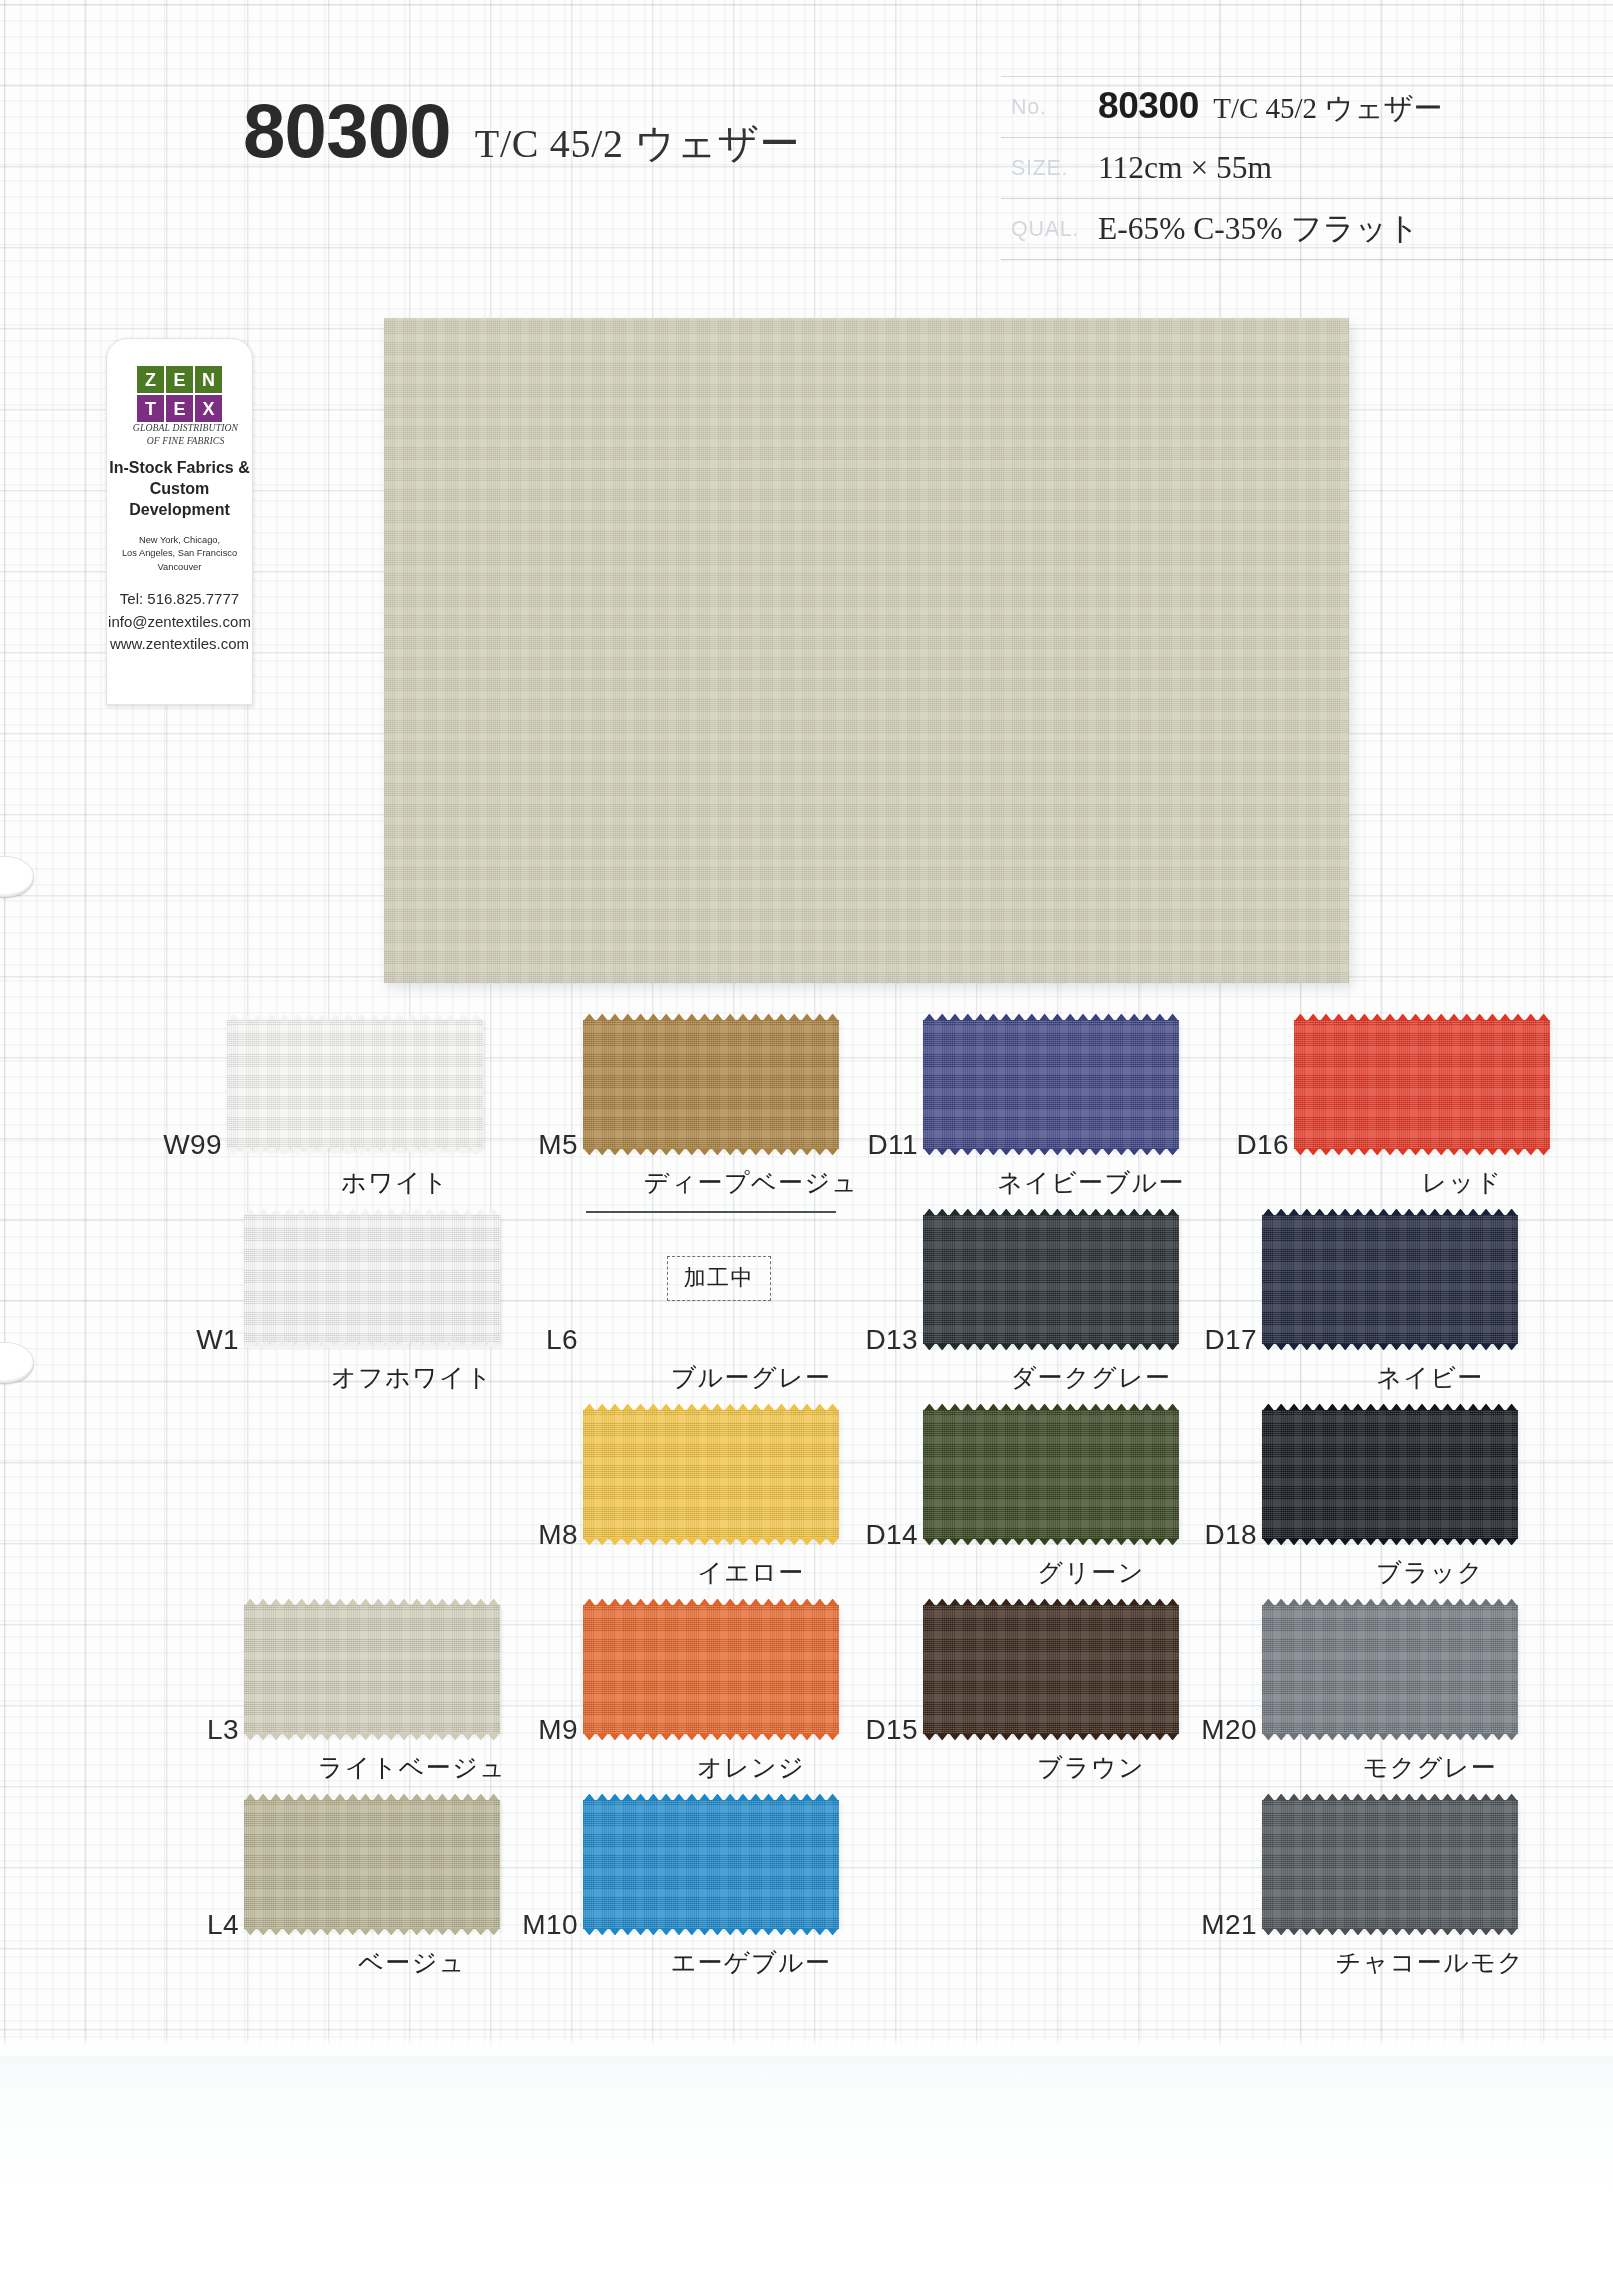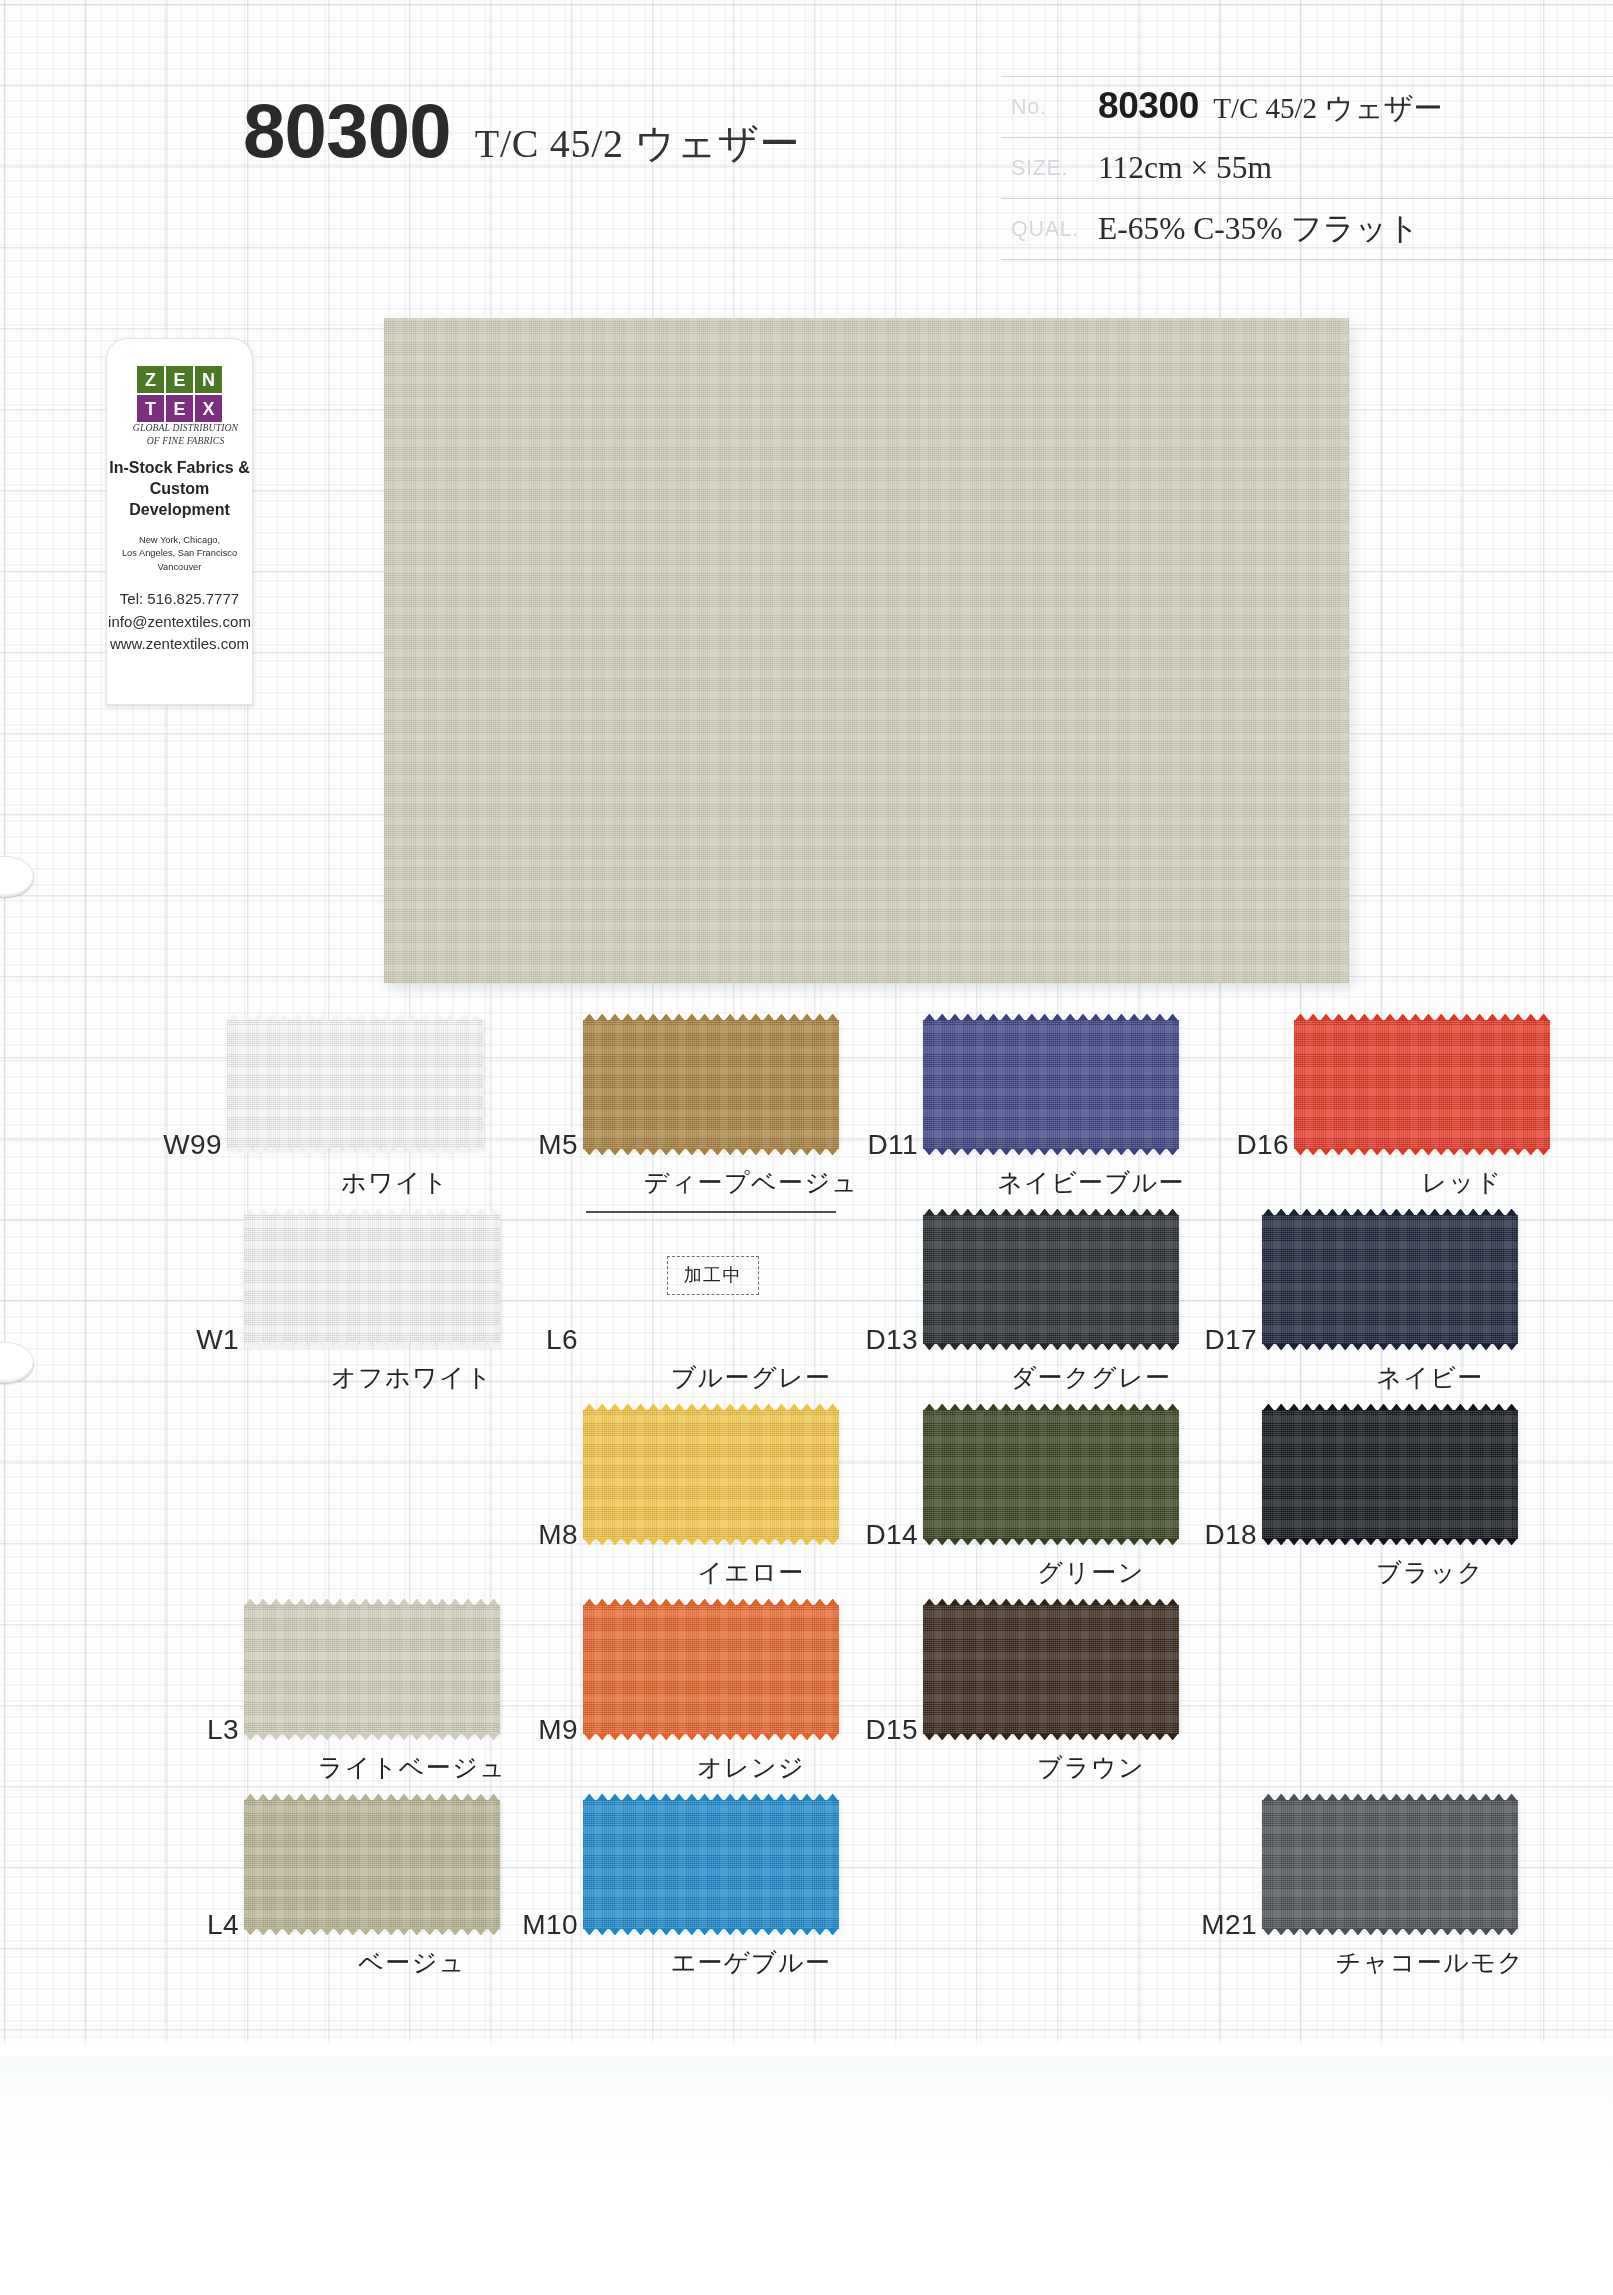--- a/index.html
+++ b/index.html
@@ -174,21 +174,21 @@
       repeating-linear-gradient(90deg, rgba(0,0,0,.05) 0px, rgba(0,0,0,.05) 0.7px, rgba(255,255,255,.09) 0.7px, rgba(255,255,255,.09) 2.1px);
   }
   
   .proc-line{
     position:absolute; left:2.9px; top:8.6px; width:250px; height:0;
     border-top:2.1px solid #4a5258;
   }
   .proc-box{
     position:absolute; left:84px; top:54px;
     border:1.4px dashed #6b7076; padding:6.4px 15.7px;
-    font-family:"Liberation Sans", sans-serif; font-size:18px; color:#222;
+    font-family:"Liberation Sans", sans-serif; font-size:22px; color:#222;
     letter-spacing:1.4px; background:rgba(255,255,255,.0);
   }
 </style>
 </head>
 <body>
 
 <div id="paper"></div>
 <div id="bottomblank"></div>
 
 <div class="hole" id="hole1"></div>
@@ -351,20 +351,27 @@
         </div>
         <div class="cname">オレンジ</div>
       </div>
       <div class="cell" style="left: 923px;">
         <div class="code">D15</div>
         <div class="patch" style="background-color: rgb(54, 36, 24);">
           <div class="weave"></div>
         </div>
         <div class="cname">ブラウン</div>
       </div>
+      <div class="cell" style="left: 1262px;">
+        <div class="code">M20</div>
+        <div class="patch" style="background-color: rgb(109, 117, 124);">
+          <div class="weave"></div>
+        </div>
+        <div class="cname">モクグレー</div>
+      </div>
     </div>
     <div class="srow">
       <div class="cell" style="left: 244px;">
         <div class="code">L4</div>
         <div class="patch" style="background-color: rgb(184, 179, 147);">
           <div class="weave"></div>
         </div>
         <div class="cname">ベージュ</div>
       </div>
       <div class="cell" style="left: 583px;">

